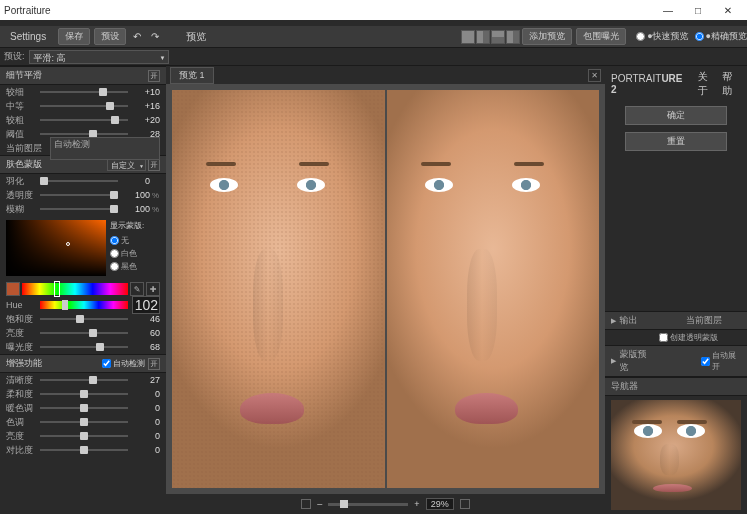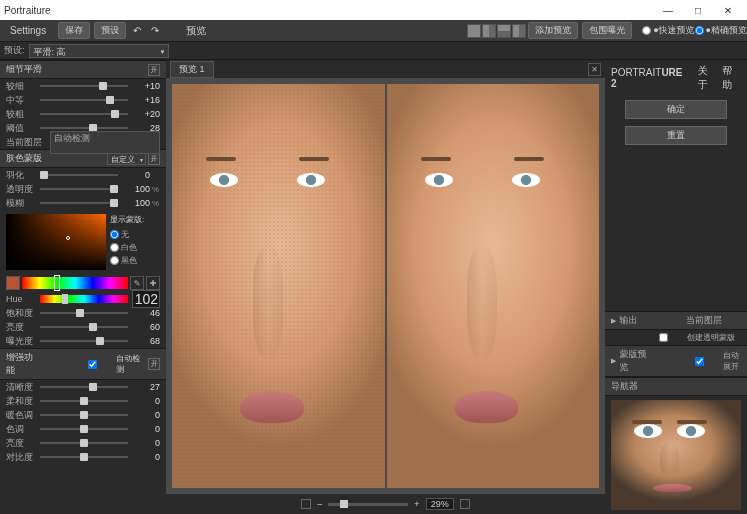--- a/index.html
+++ b/index.html
@@ -1,21 +1,21 @@
 <!DOCTYPE html>
 <html><head>
 <meta charset="utf-8">
 <style>
 * { margin: 0; padding: 0; box-sizing: border-box; font-family: Arial, sans-serif; }
 body { background: #fff; width: 747px; height: 514px; overflow: hidden; }
 .titlebar { height: 20px; background: #fff; display: flex; align-items: center; padding: 0 4px; font-size: 10px; color: #333; }
 .titlebar .spacer { flex: 1; }
 .titlebar .winbtn { width: 30px; text-align: center; cursor: pointer; }
 .app { background: #2a2a2a; height: 494px; display: flex; flex-direction: column; }
-.toolbar { height: 22px; background: #3a3a3a; display: flex; align-items: center; border-bottom: 1px solid #1a1a1a; font-size: 10px; color: #ccc; }
+.toolbar { height: 22px; background: #3a3a3a; display: flex; align-items: center; border-bottom: 1px solid #1a1a1a; font-size: 10px; color: #ccc; margin-top: 6px; }
 .toolbar .tab { padding: 0 10px; line-height: 22px; }
 .toolbar .btn { background: #555; border: 1px solid #666; padding: 1px 6px; margin: 0 2px; border-radius: 2px; font-size: 9px; cursor: pointer; color: #ccc; }
 .toolbar .iconbtn { width: 14px; height: 14px; margin: 0 2px; display: flex; align-items: center; justify-content: center; cursor: pointer; }
 .presetrow { height: 18px; background: #2a2a2a; display: flex; align-items: center; font-size: 9px; color: #aaa; border-bottom: 1px solid #1a1a1a; }
 .presetrow .lbl { padding: 0 4px; }
 .presetrow .dd { background: #3a3a3a; border: 1px solid #555; padding: 0 16px 0 4px; height: 14px; line-height: 14px; position: relative; font-size: 9px; color: #ccc; }
 .presetrow .dd::after { content: "▼"; position: absolute; right: 2px; font-size: 6px; }
 .main { flex: 1; display: flex; overflow: hidden; }
 .leftpanel { width: 166px; background: #2a2a2a; overflow-y: auto; font-size: 9px; color: #aaa; }
 .section-hdr { background: #3a3a3a; padding: 2px 6px; font-size: 9px; color: #ccc; display: flex; align-items: center; border-top: 1px solid #1a1a1a; border-bottom: 1px solid #1a1a1a; }
@@ -39,21 +39,21 @@
 .huebar { padding: 2px 6px; display: flex; align-items: center; gap: 2px; }
 .huebar .swatch { width: 14px; height: 14px; background: #b85530; border: 1px solid #555; }
 .huebar .huestrip { flex: 1; height: 12px; background: linear-gradient(to right, #f00, #ff0, #0f0, #0ff, #00f, #f0f, #f00); position: relative; }
 .huebar .hueslider { position: absolute; left: 30%; top: -2px; width: 6px; height: 16px; border: 1px solid #fff; }
 .huebar .tool { width: 14px; height: 14px; border: 1px solid #555; display: flex; align-items: center; justify-content: center; font-size: 8px; cursor: pointer; }
 .huerow { display: flex; align-items: center; padding: 1px 6px; height: 14px; }
 .huerow .slbl { width: 30px; font-size: 9px; }
 .huerow .huebartrack { flex: 1; height: 8px; background: linear-gradient(to right, #f00, #ff0, #0f0, #0ff, #00f, #f0f, #f00); position: relative; margin: 0 4px; }
 .huerow .huebartrack .sthumb { position: absolute; width: 6px; height: 10px; background: #ccc; top: -1px; transform: translateX(-50%); }
 .huerow .sval { width: 28px; text-align: right; font-size: 14px; color: #ddd; background: #1a1a1a; border: 1px solid #555; padding: 0 1px; }
-.cb { display: flex; align-items: center; gap: 19px; font-size: 8px; padding-left: 48px; }
+.cb { display: flex; align-items: center; gap: 2px; font-size: 8px; padding-left: 48px; }
 .cb input { width: 9px; height: 9px; }
 .center { flex: 1; background: #3a3a3a; display: flex; flex-direction: column; }
 .center .tabrow { height: 18px; background: #2a2a2a; display: flex; align-items: center; padding: 0 4px; }
 .center .tabrow .ptab { background: #3a3a3a; padding: 1px 8px; font-size: 9px; color: #ccc; border: 1px solid #555; }
 .center .tabrow .closebtn { margin-left: auto; width: 13px; height: 13px; border:1px solid #555; font-size:8px; text-align:center; line-height:11px; color:#aaa; cursor:pointer; }
 .viewport { flex: 1; background: #4a4a4a; display: flex; position: relative; padding: 6px; gap: 2px; }
 .viewport .pane { flex: 1; background: #5a4a40; position: relative; overflow: hidden; }
 .face { width: 100%; height: 100%; background: radial-gradient(ellipse 60% 50% at 50% 40%, #e8b896 0%, #d49970 60%, #a0704c 100%); position: relative; }
 .eye { position: absolute; width: 28px; height: 14px; background: radial-gradient(circle, #6a8a9a 30%, #fff 35%, #fff 100%); border-radius: 50%; top: 22%; }
 .eye.l { left: 18%; }
@@ -79,21 +79,21 @@
 .rightpanel .outhdr .tri { margin-right: 3px; font-size: 7px; }
 .rightpanel .outrow { padding: 2px 6px; display: flex; align-items: center; gap: 3px; font-size: 8px; }
 .navimg { margin: 4px 6px; height: 110px; background: #4a4a4a; position: relative; overflow:hidden; }
 .navimg .face { background: radial-gradient(ellipse 55% 50% at 48% 42%, #d8a886 0%, #b8855c 55%, #4a3a2e 100%); }
 .viewbtns { display:flex; gap:1px; }
 .viewbtns .vb { width:14px; height:14px; background:#3a3a3a; border:1px solid #555; cursor:pointer; display:flex; }
 .viewbtns .vb.active { background:#5a5a5a; }
 .viewbtns .vb .h1 { width:100%; background:#888; }
 .viewbtns .vb .h2 { width:50%; background:#888; }
 .viewbtns .vb .h2b { width:50%; background:#666; }
-.radiorow { display:flex; align-items:center; margin-left:8px; }
+.radiorow { display:flex; gap:6px; align-items:center; margin-left:8px; }
 .radiorow label { display:flex; align-items:center; gap:2px; font-size:9px; }
 .radiorow input { width:9px; height:9px; }
 </style>
 </head>
 <body>
 
 <div class="titlebar">
   <span>Portraiture</span>
   <span class="spacer"></span>
   <span class="winbtn">—</span>

